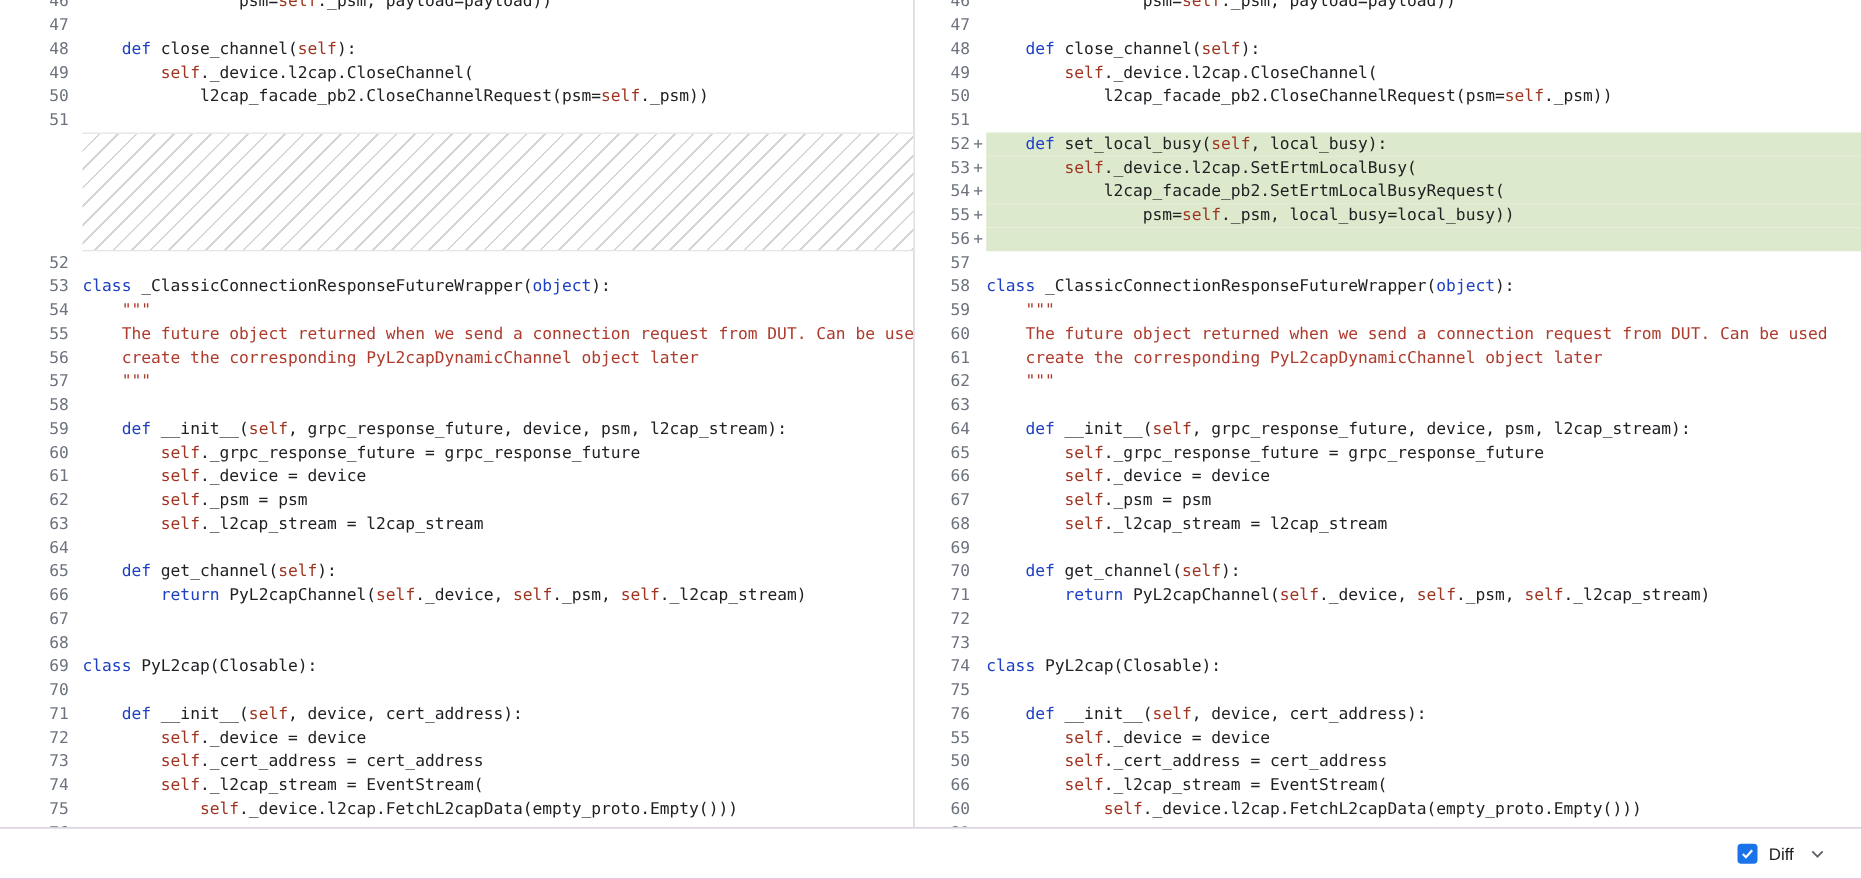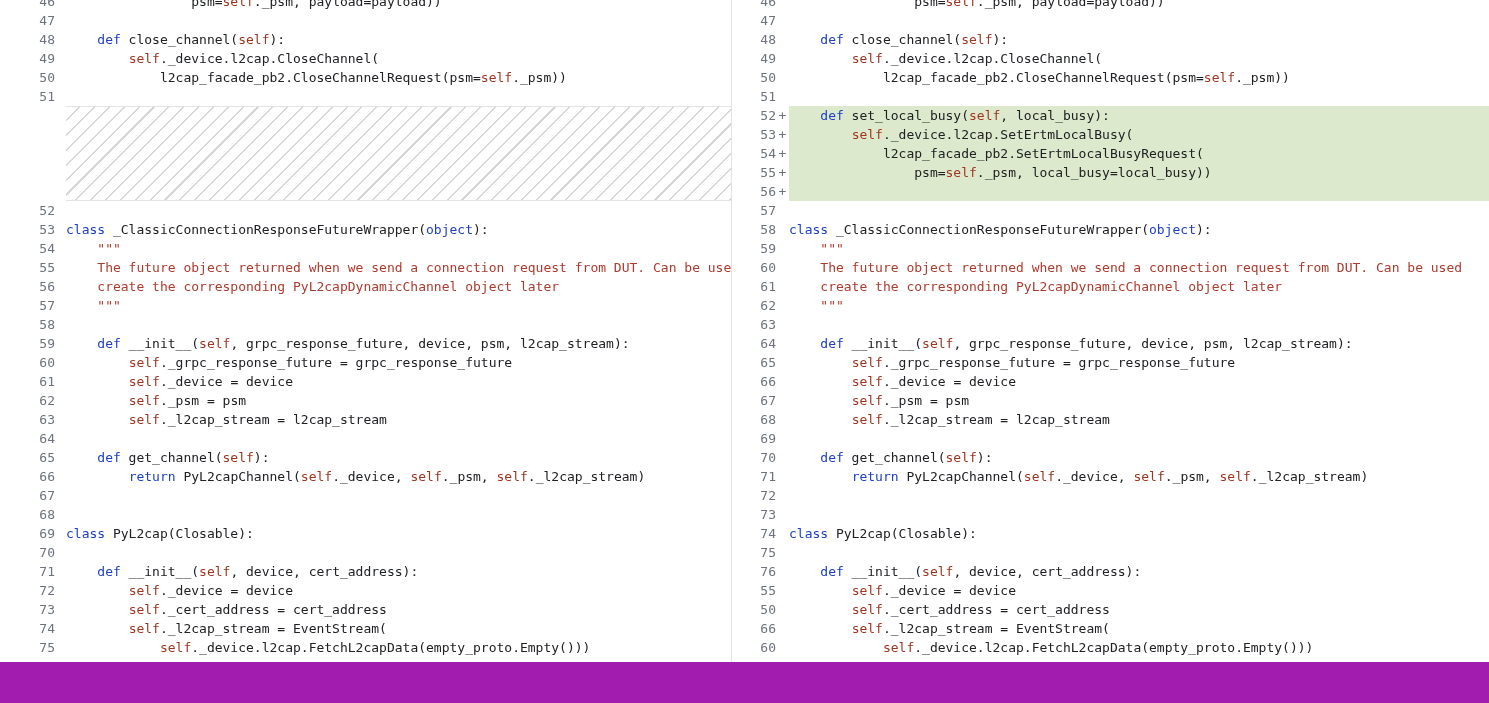--- a/index.html
+++ b/index.html
@@ -120,14 +120,29 @@
         <div class="row"><div class="gut"><span class="num">75</span><span class="plus"></span></div><div class="code"></div></div>
         <div class="row"><div class="gut"><span class="num">76</span><span class="plus"></span></div><div class="code"><span class="tok-p">    </span><span class="tok-k">def</span><span class="tok-p"> __init__(</span><span class="tok-s">self</span><span class="tok-p">, device, cert_address):</span></div></div>
         <div class="row"><div class="gut"><span class="num">55</span><span class="plus"></span></div><div class="code"><span class="tok-p">        </span><span class="tok-s">self</span><span class="tok-p">._device = device</span></div></div>
         <div class="row"><div class="gut"><span class="num">50</span><span class="plus"></span></div><div class="code"><span class="tok-p">        </span><span class="tok-s">self</span><span class="tok-p">._cert_address = cert_address</span></div></div>
         <div class="row"><div class="gut"><span class="num">66</span><span class="plus"></span></div><div class="code"><span class="tok-p">        </span><span class="tok-s">self</span><span class="tok-p">._l2cap_stream = EventStream(</span></div></div>
         <div class="row"><div class="gut"><span class="num">60</span><span class="plus"></span></div><div class="code"><span class="tok-p">            </span><span class="tok-s">self</span><span class="tok-p">._device.l2cap.FetchL2capData(empty_proto.Empty()))</span></div></div>
         <div class="row"><div class="gut"><span class="num">81</span><span class="plus"></span></div><div class="code"></div></div>
       </div>
   </div>
 
+  <div class="bottom-bar">
+    <div class="diff-toggle">
+      <span class="checkbox">
+        <svg width="12" height="12" viewBox="0 0 24 24">
+          <path d="M4.5 12.5l5 5L19.5 6.5" stroke="#ffffff" stroke-width="3.5" fill="none"></path>
+        </svg>
+      </span>
+      <span class="diff-label">Diff</span>
+    </div>
+    <span class="chevron">
+      <svg width="18" height="18" viewBox="0 0 24 24">
+        <path d="M6.5 9.5l5.5 5.5L17.5 9.5" stroke="#5f6368" stroke-width="2" fill="none"></path>
+      </svg>
+    </span>
+  </div>
 
 </div>
 
 </body></html>

